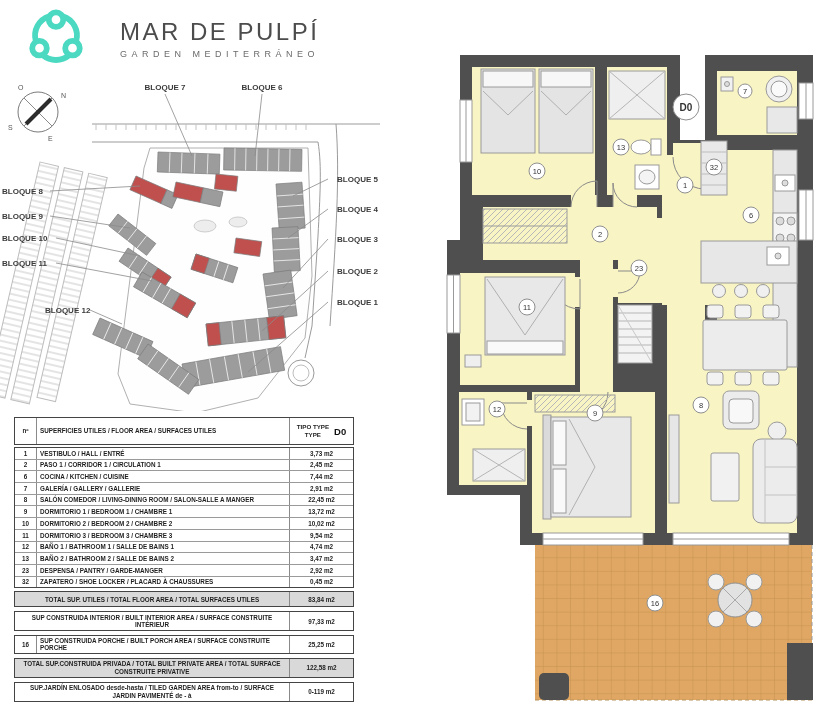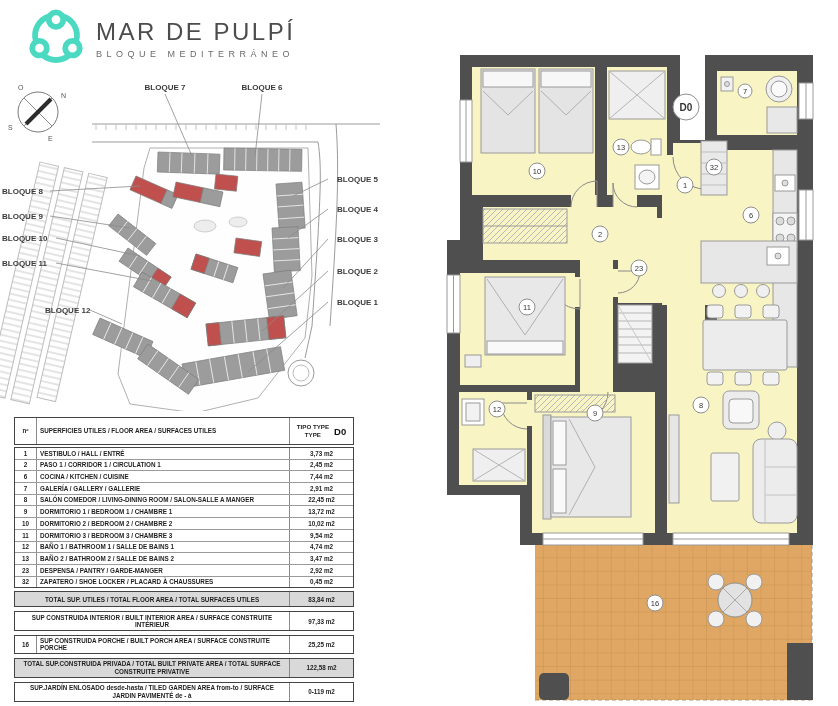--- a/index.html
+++ b/index.html
@@ -1,21 +1,21 @@
 <!DOCTYPE html>
 <html><head>
 <meta charset="utf-8">
 <style>
   html,body{margin:0;padding:0;}
   body{width:838px;height:706px;position:relative;background:#fff;
        font-family:"Liberation Sans",sans-serif;overflow:hidden;}
   .page{position:absolute;inset:0;background:#fff;}
 
   
-  .brand{position:absolute;left:24px;top:6px;display:flex;align-items:center;gap:8px;}
+  .brand{position:absolute;left:24px;top:6px;display:flex;align-items:center;gap:32px;}
   .brand-text .t1{font-size:24px;letter-spacing:2.5px;color:#4c4c4c;font-weight:400;}
   .brand-text .t2{font-size:9px;letter-spacing:4.5px;color:#6b6b6b;margin-top:3px;}
 
   
   #siteplan{position:absolute;left:0;top:76px;}
   #floorplan{position:absolute;left:435px;top:55px;}
   svg text{font-family:"Liberation Sans","DejaVu Sans",sans-serif;}
 
   
   .tablewrap{position:absolute;left:14px;top:417px;width:340px;}
@@ -51,21 +51,21 @@
         <circle cx="0" cy="-19" r="7.5"></circle>
         <circle cx="-17" cy="10.5" r="7.5"></circle>
         <circle cx="17" cy="10.5" r="7.5"></circle>
         <path d="M -7,-22.5 A 21,21 0 0 0 -20.8,3.2"></path>
         <path d="M -13.5,17.8 A 21,21 0 0 0 13.5,17.8"></path>
         <path d="M 20.8,3.2 A 21,21 0 0 0 7,-22.5"></path>
       </g>
     </svg>
     <div class="brand-text">
       <div class="t1">MAR DE PULPÍ</div>
-      <div class="t2">BLOQUE MEDITERRÁNEO</div>
+      <div class="t2">GARDEN MEDITERRÁNEO</div>
     </div>
   </header>
 
   <svg id="siteplan" width="380" height="335" viewBox="0 0 380 335">
     <defs>
       <pattern id="pticks" width="6" height="6" patternUnits="userSpaceOnUse">
         <path d="M0,3 H6" stroke="#c9c9c9" stroke-width="1" fill="none"></path>
       </pattern>
     </defs>
 

